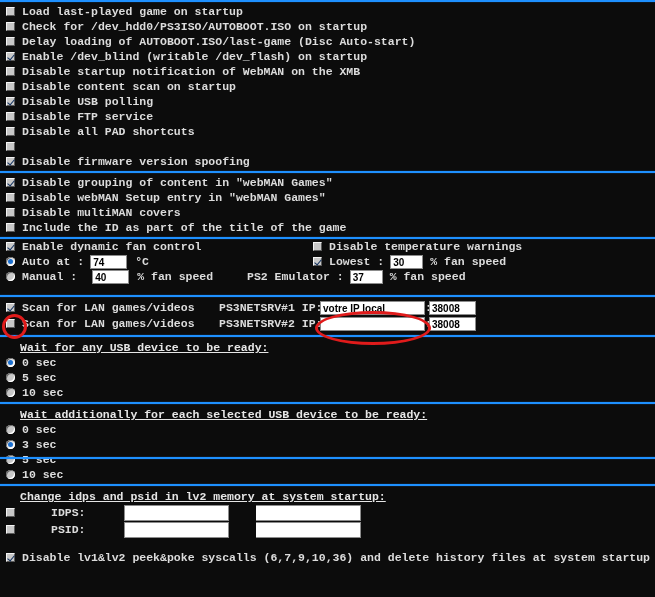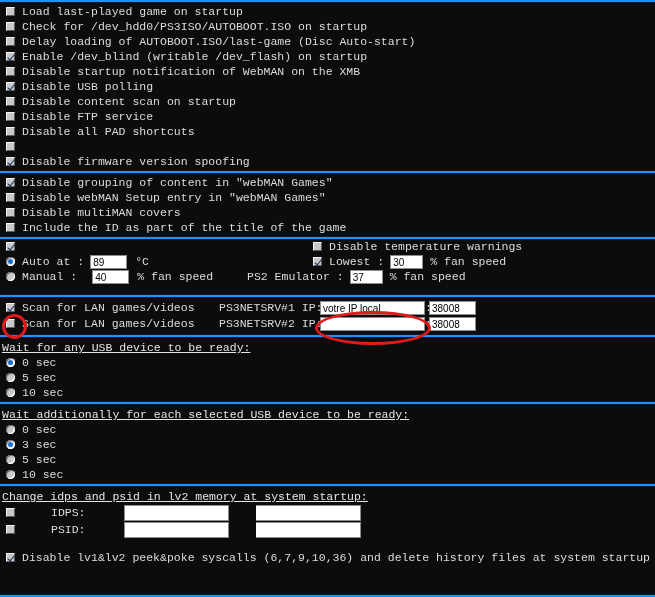--- a/index.html
+++ b/index.html
@@ -6,21 +6,21 @@
   html,body{margin:0;padding:0;}
   body{
     width:655px;height:597px;
     background:#0c0c0c;
     font-family:"Liberation Mono","DejaVu Sans Mono",monospace;
     font-size:11.5px;
     color:#dcdcdc;
     overflow:hidden;
     position:relative;
   }
-  .page{position:relative;width:655px;height:597px;}
+  .page{position:relative;width:655px;height:459px;font-weight:bold;}
 
   .hr{
     height:2px;background:#1e90ff;width:655px;margin:0;
     box-shadow:0 0 1px #1e90ff;
   }
 
   .sect{padding:2px 0 2px 0;}
 
   .row{
     display:flex;align-items:center;
@@ -80,21 +80,21 @@
     display:inline-block;
     vertical-align:middle;
     overflow:hidden;
     text-overflow:clip;
   }
 
   .hdr{
     text-decoration:underline;
     color:#e6e6e6;
     height:15px;line-height:15px;
-    padding-left:2px;
+    padding-left:20px;
     white-space:nowrap;
   }
 
   .fan-grid{position:relative;}
   .col2{position:absolute;left:307px;top:0;}
 
   .lan-row{position:relative;height:16px;line-height:16px;}
   .lan-lbl{position:absolute;left:22px;top:0;}
   .lan-srv{position:absolute;left:219px;top:0;}
   .lan-ipbox{position:absolute;left:320px;top:1px;width:105px;height:14px;}
@@ -139,26 +139,26 @@
       </div>
       <div class="row">
         <span class="cb on"></span>
         <span class="lbl">Enable /dev_blind (writable /dev_flash) on startup</span>
       </div>
       <div class="row">
         <span class="cb"></span>
         <span class="lbl">Disable startup notification of WebMAN on the XMB</span>
       </div>
       <div class="row">
+        <span class="cb"></span>
+        <span class="lbl">Disable content scan on startup</span>
+      </div>
+      <div class="row">
         <span class="cb on"></span>
         <span class="lbl">Disable USB polling</span>
-      </div>
-      <div class="row">
-        <span class="cb"></span>
-        <span class="lbl">Disable content scan on startup</span>
       </div>
       <div class="row">
         <span class="cb"></span>
         <span class="lbl">Disable FTP service</span>
       </div>
       <div class="row">
         <span class="cb"></span>
         <span class="lbl">Disable all PAD shortcuts</span>
       </div>
       <div class="row">
@@ -190,25 +190,26 @@
         <span class="lbl">Include the ID as part of the title of the game</span>
       </div>
     </div>
 
   <div class="hr"></div>
 
   <div class="sect fan-grid" style="height:52px;">
     <div style="position:absolute;left:0;top:0;">
       <div class="row">
         <span class="cb on"></span>
+        <span class="lbl">Enable dynamic fan control</span>
       </div>
       <div class="row">
         <span class="rb on"></span>
         <span class="lbl">Auto at :</span>
-        <span class="inp" style="width:37px;margin-left:6px;">89</span>
+        <span class="inp" style="width:37px;margin-left:6px;">74</span>
         <span class="lbl" style="margin-left:8px;">°C</span>
       </div>
       <div class="row">
         <span class="rb"></span>
         <span class="lbl">Manual :</span>
         <span class="inp" style="width:37px;margin-left:15px;">40</span>
         <span class="lbl" style="margin-left:8px;">% fan speed</span>
       </div>
     </div>
 

